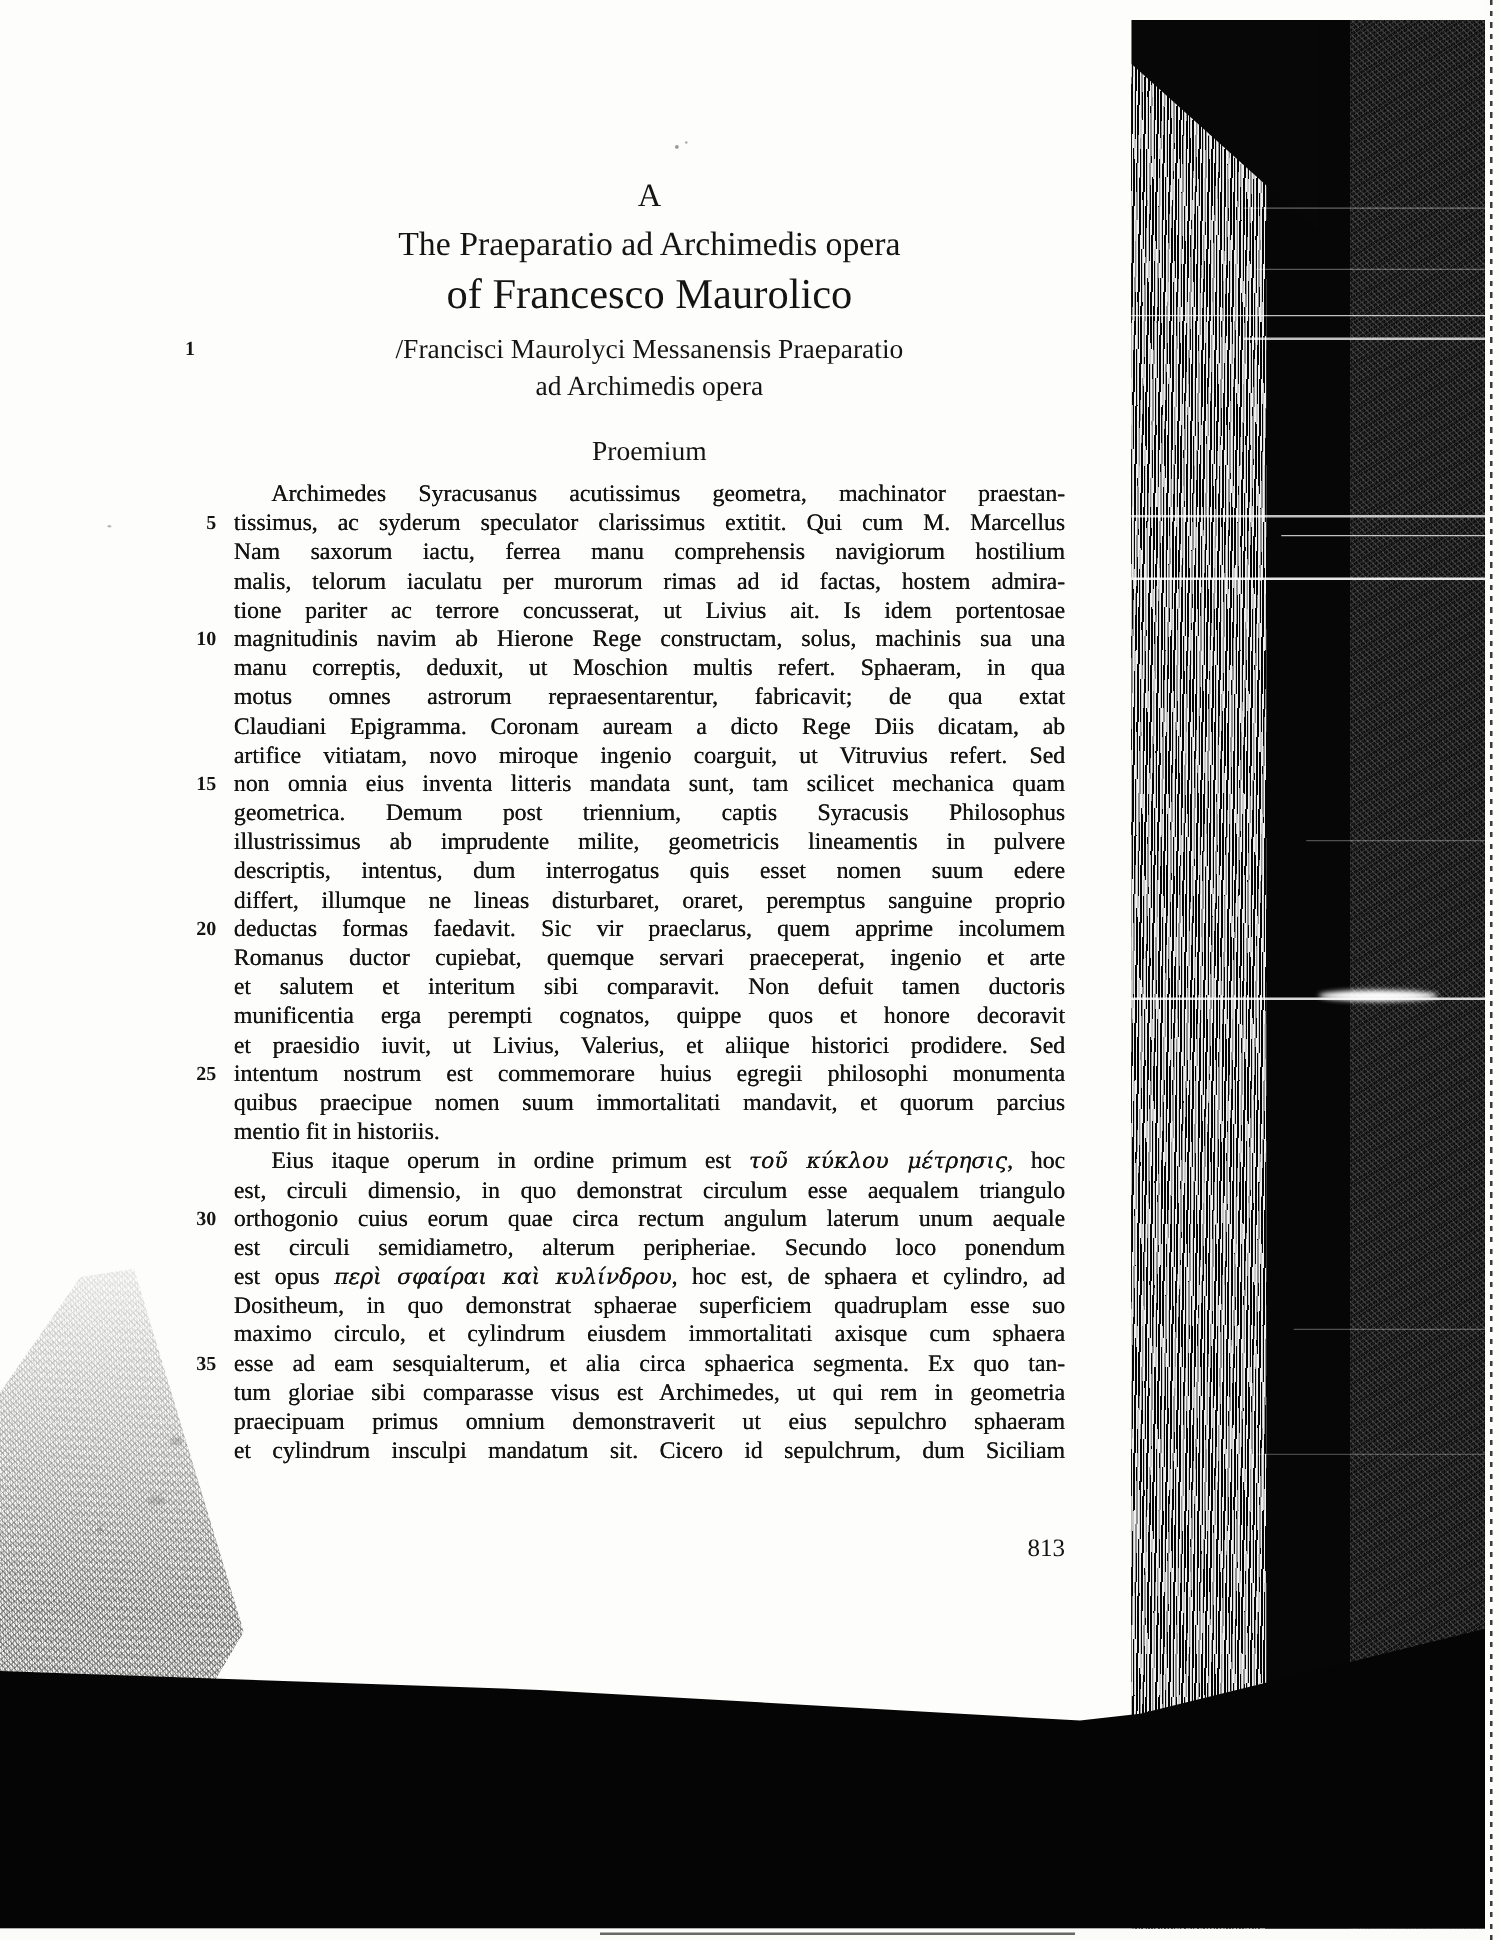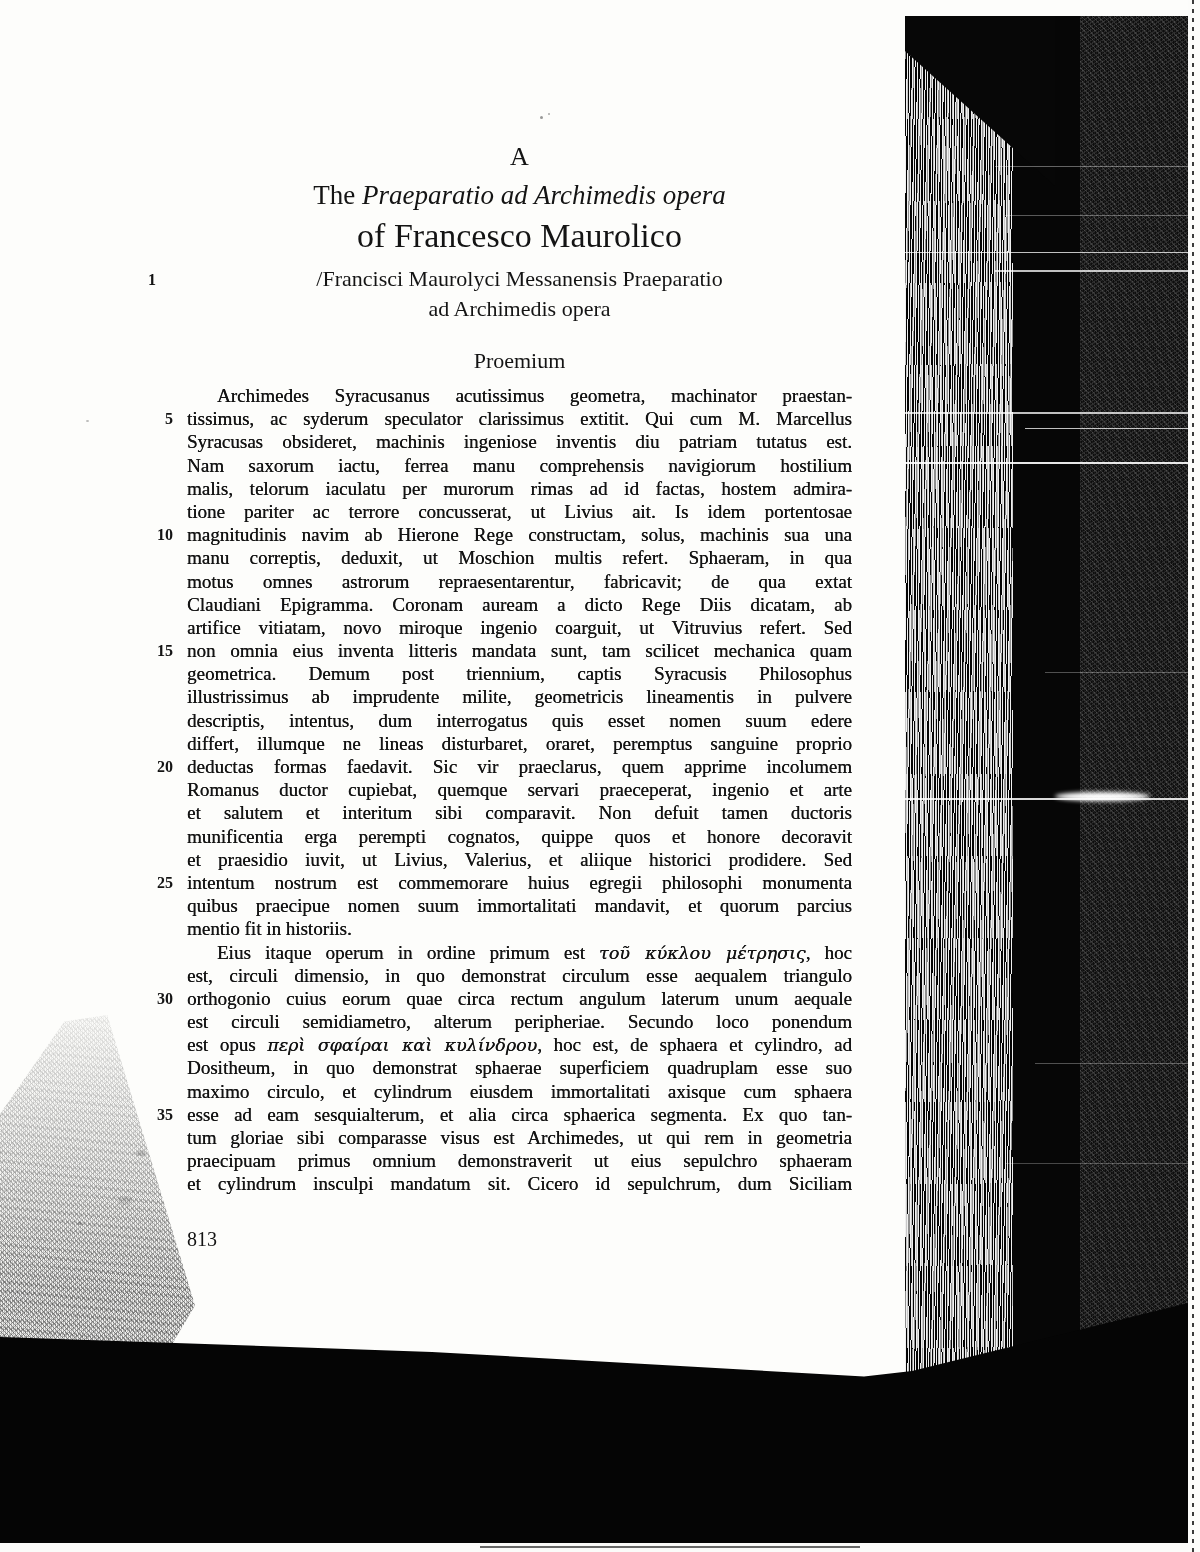--- a/index.html
+++ b/index.html
@@ -48,32 +48,32 @@
   .artifact{position:absolute;border-radius:50%;background:#555;z-index:2;}
   
   .text-layer{position:absolute;left:143px;top:0;width:709px;z-index:5;}
   .centered{position:absolute;left:44px;width:665px;text-align:center;white-space:nowrap;}
   .sec-letter{top:142px;font-size:26px;}
   .title1{top:180px;font-size:27px;}
   .title2{top:217px;font-size:34px;}
   .sub1{top:266px;font-size:22px;}
   .sub2{top:296px;font-size:22px;}
   .heading{top:348px;font-size:22px;}
-  .ital{font-style:italic;}
+  .ital{}
   .line-no-1{position:absolute;left:5px;top:271px;font-size:16px;font-weight:700;}
   #body{position:absolute;left:0;top:384px;width:709px;}
   .body-row{display:flex;height:23.2px;line-height:23.2px;}
   .gutter{width:44px;flex:0 0 44px;text-align:right;padding-right:14px;box-sizing:border-box;
     font-size:16px;font-weight:700;}
   .line-text{flex:1 1 auto;font-size:19px;white-space:nowrap;
     text-align:justify;text-align-last:justify;text-shadow:0.25px 0 0 currentColor;}
   .line-text.indent{padding-left:30px;}
   .line-text.para-end{text-align-last:left;}
   .seg.greek{font-family:"DejaVu Serif",serif;font-style:italic;font-size:17.5px;}
-  .page-number{position:absolute;left:44px;top:1228px;width:665px;text-align:left;font-size:20px;}
+  .page-number{position:absolute;left:44px;top:1228px;width:665px;text-align:right;font-size:20px;}
 </style>
 </head>
 <body>
 
 <div class="canvas">
 
   <div class="right-band">
     <div class="rb-streaks"></div>
     <div class="rb-core"></div>
     <div class="rb-noise"></div>
@@ -129,24 +129,20 @@
         <div class="body-row">
           <span class="gutter"></span>
           <div class="line-text indent"><span class="seg">Archimedes Syracusanus acutissimus geometra, machinator praestan-</span></div>
         </div>
         <div class="body-row">
           <span class="gutter">5</span>
           <div class="line-text"><span class="seg">tissimus, ac syderum speculator clarissimus extitit. Qui cum M. Marcellus</span></div>
         </div>
         <div class="body-row">
           <span class="gutter"></span>
-          <div class="line-text"><span class="seg">Syracusas obsideret, machinis ingeniose inventis diu patriam tutatus est.</span></div>
-        </div>
-        <div class="body-row">
-          <span class="gutter"></span>
           <div class="line-text"><span class="seg">Nam saxorum iactu, ferrea manu comprehensis navigiorum hostilium</span></div>
         </div>
         <div class="body-row">
           <span class="gutter"></span>
           <div class="line-text"><span class="seg">malis, telorum iaculatu per murorum rimas ad id factas, hostem admira-</span></div>
         </div>
         <div class="body-row">
           <span class="gutter"></span>
           <div class="line-text"><span class="seg">tione pariter ac terrore concusserat, ut Livius ait. Is idem portentosae</span></div>
         </div>

